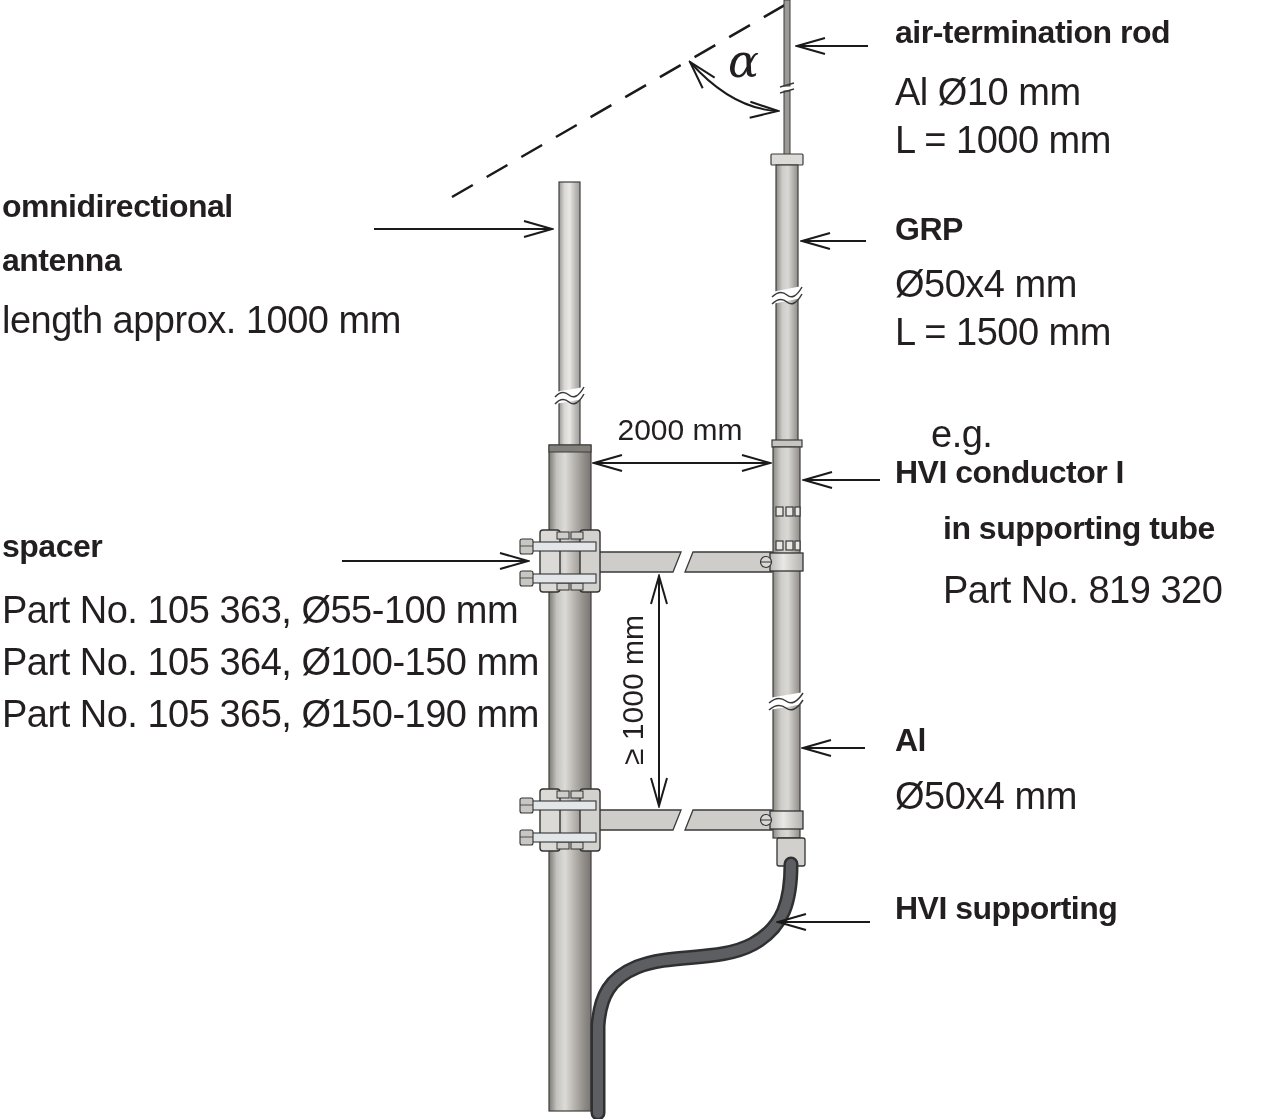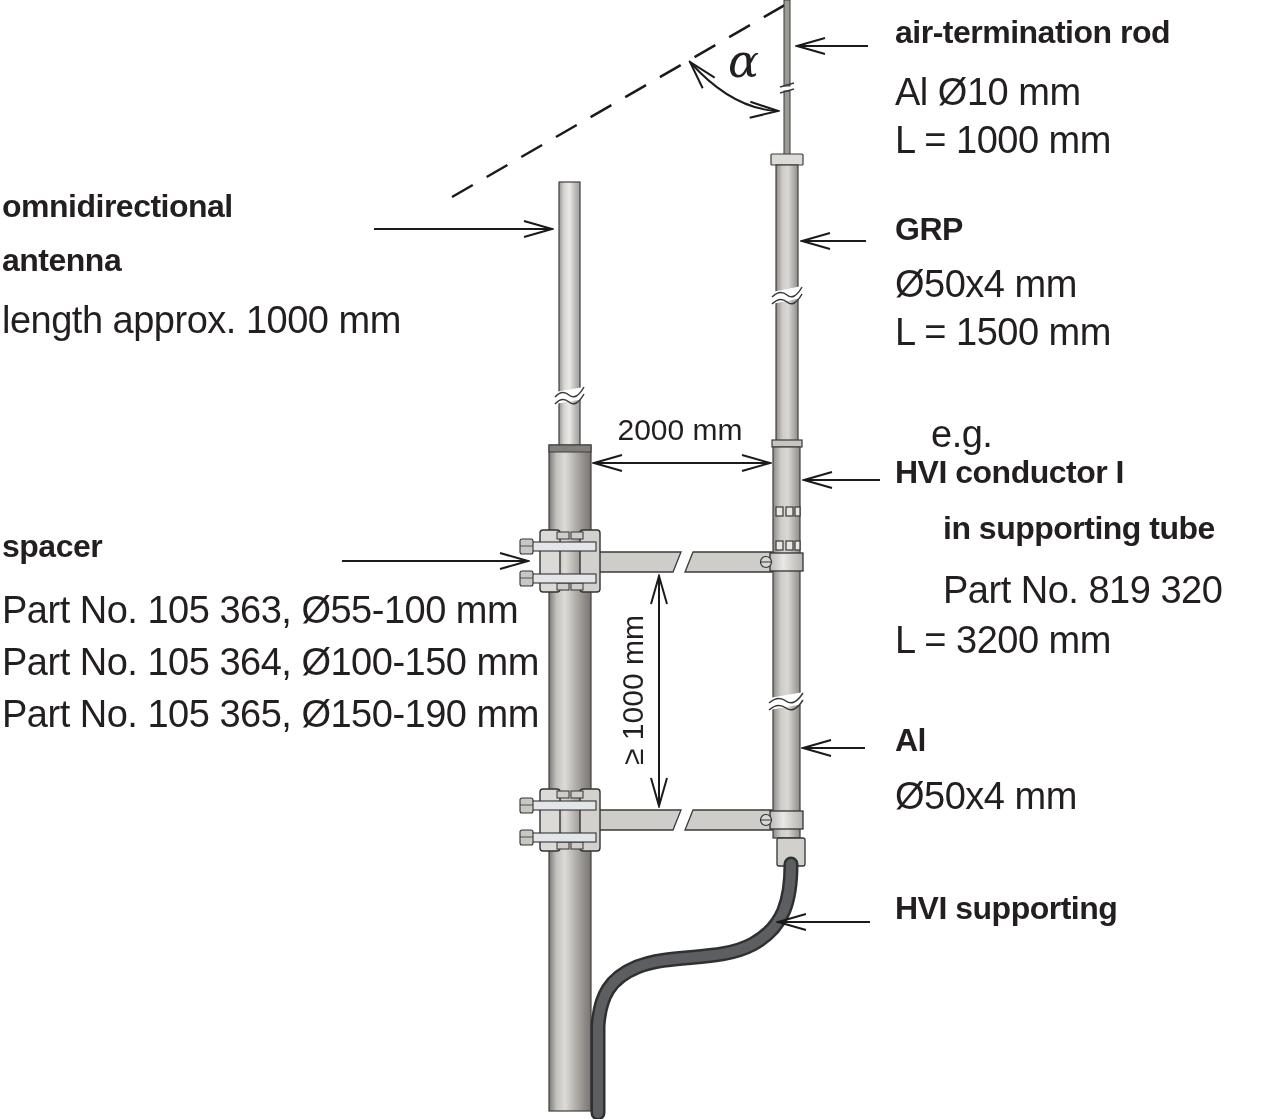--- a/index.html
+++ b/index.html
@@ -187,21 +187,20 @@
   <div class="lbl r" style="left:895px;top:121px;">L = 1000 mm</div>
 
   <div class="lbl b" style="left:895px;top:213px;">GRP</div>
   <div class="lbl r" style="left:895px;top:265px;">Ø50x4 mm</div>
   <div class="lbl r" style="left:895px;top:313px;">L = 1500 mm</div>
 
   <div class="lbl r" style="left:895px;top:415px;margin-left:36px;">e.g.</div>
   <div class="lbl b" style="left:895px;top:456px;">HVI conductor I</div>
   <div class="lbl b" style="left:895px;top:512px;margin-left:48px;">in supporting tube</div>
   <div class="lbl r" style="left:895px;top:571px;margin-left:48px;">Part No. 819 320</div>
-  <div class="lbl r" style="left:895px;top:621px;">L = 3200 mm</div>
 
   <div class="lbl b" style="left:895px;top:724px;">Al</div>
   <div class="lbl r" style="left:895px;top:777px;">Ø50x4 mm</div>
 
   <div class="lbl b" style="left:895px;top:892px;">HVI supporting</div>
 
   <div class="lbl dim hcenter" style="left:680px;top:415px;">2000 mm</div>
   <div class="lbl dim vdim" style="left:633px;top:690px;">≥ 1000 mm</div>
   <div class="lbl alpha" style="left:728px;top:38px;">α</div>
 

